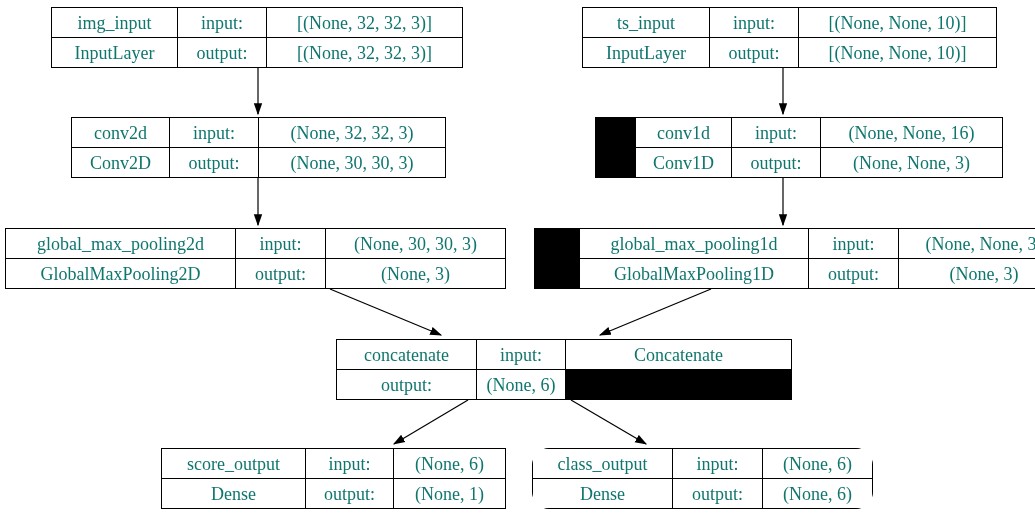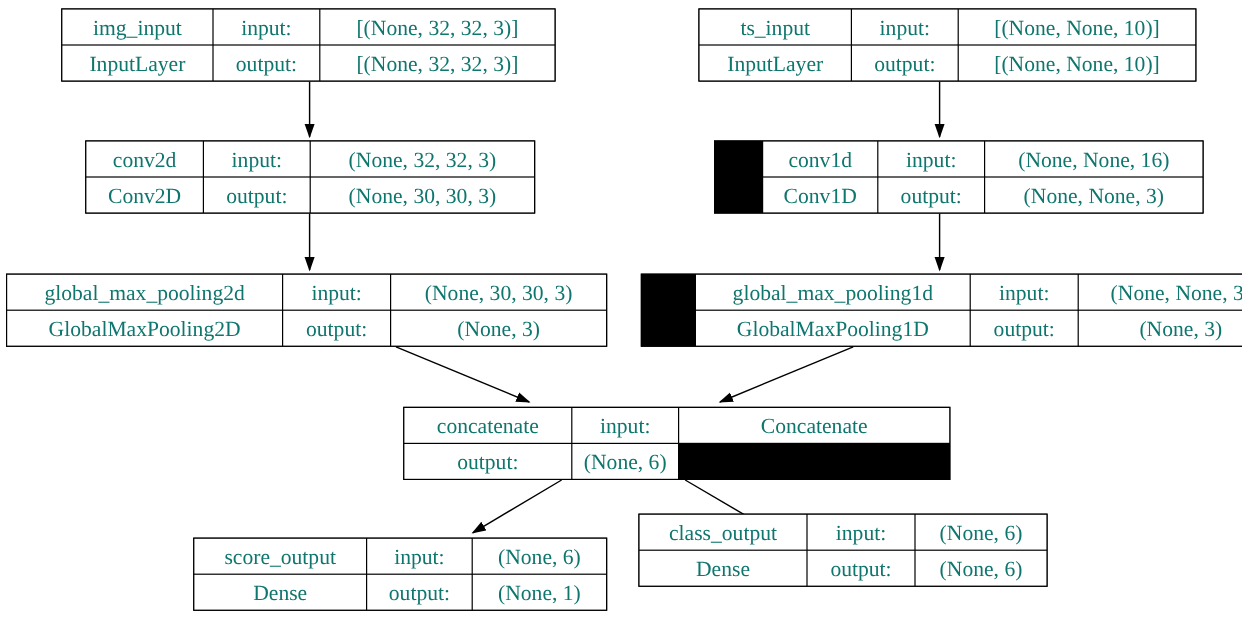--- a/index.html
+++ b/index.html
@@ -35,21 +35,21 @@
   }
   
   #n0 { left: 51px;  top: 7px;   grid-template-columns: 125px 88px 195px; }
   #n1 { left: 582px; top: 7px;   grid-template-columns: 126px 88px 197px; }
   #n2 { left: 71px;  top: 117px; grid-template-columns: 97px  88px 186px; }
   #n3 { left: 595px; top: 117px; grid-template-columns: 95px  88px 181px; padding-left: 40px; }
   #n4 { left: 5px;   top: 228px; grid-template-columns: 229px 89px 179px; }
   #n5 { left: 534px; top: 228px; grid-template-columns: 228px 89px 170px; padding-left: 45px; }
   #n6 { left: 291px; top: 339px; grid-template-columns: 139px 88px 225px; margin-left: 45px; }
   #n7 { left: 161px; top: 448px; grid-template-columns: 143px 87px 111px; }
-  #n8 { left: 532px; top: 428px; grid-template-columns: 139px 89px 109px; }
+  #n8 { left: 532px; top: 448px; grid-template-columns: 139px 89px 109px; border-radius: 17px; }
   #edges {
     position: absolute;
     left: 0; top: 0;
     pointer-events: none;
   }
   #edges line { stroke: #000000; stroke-width: 1.2; }
 </style>
 </head>
 <body>
 

